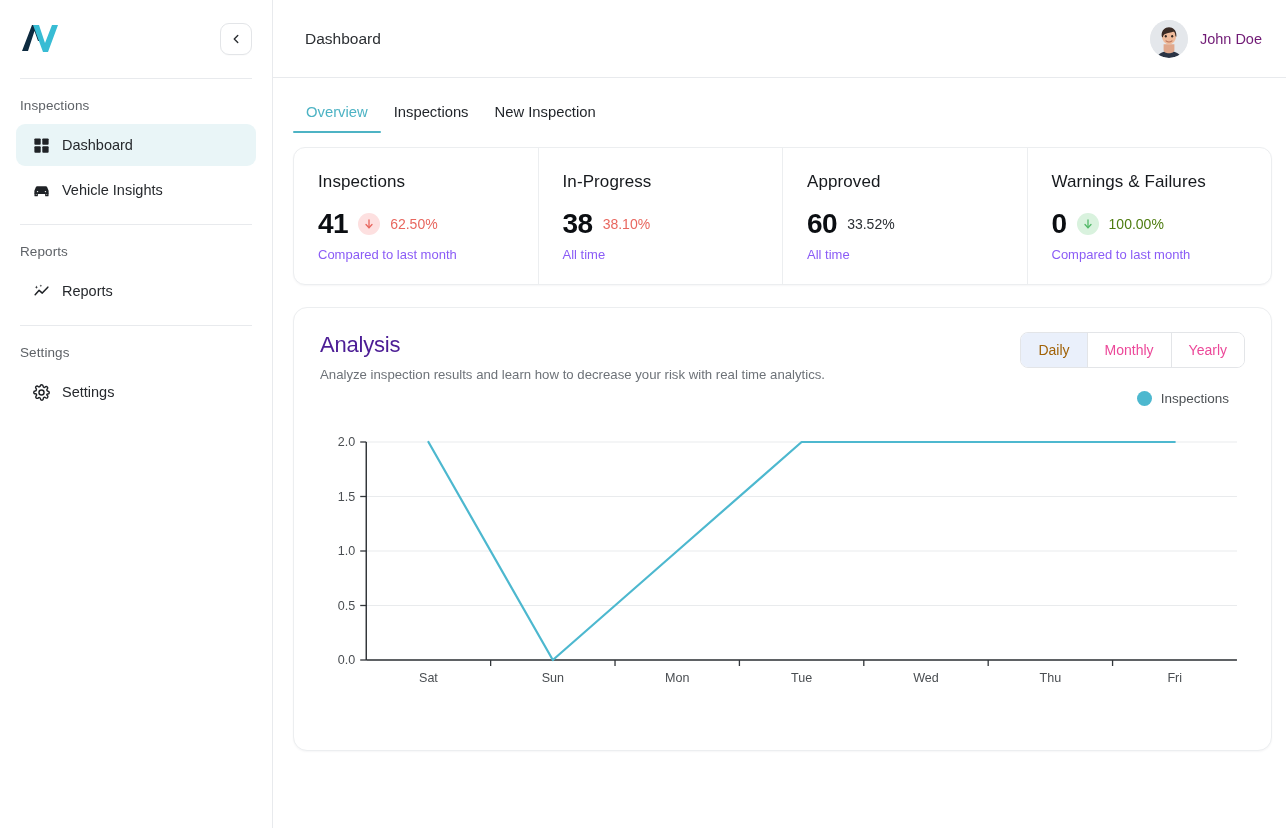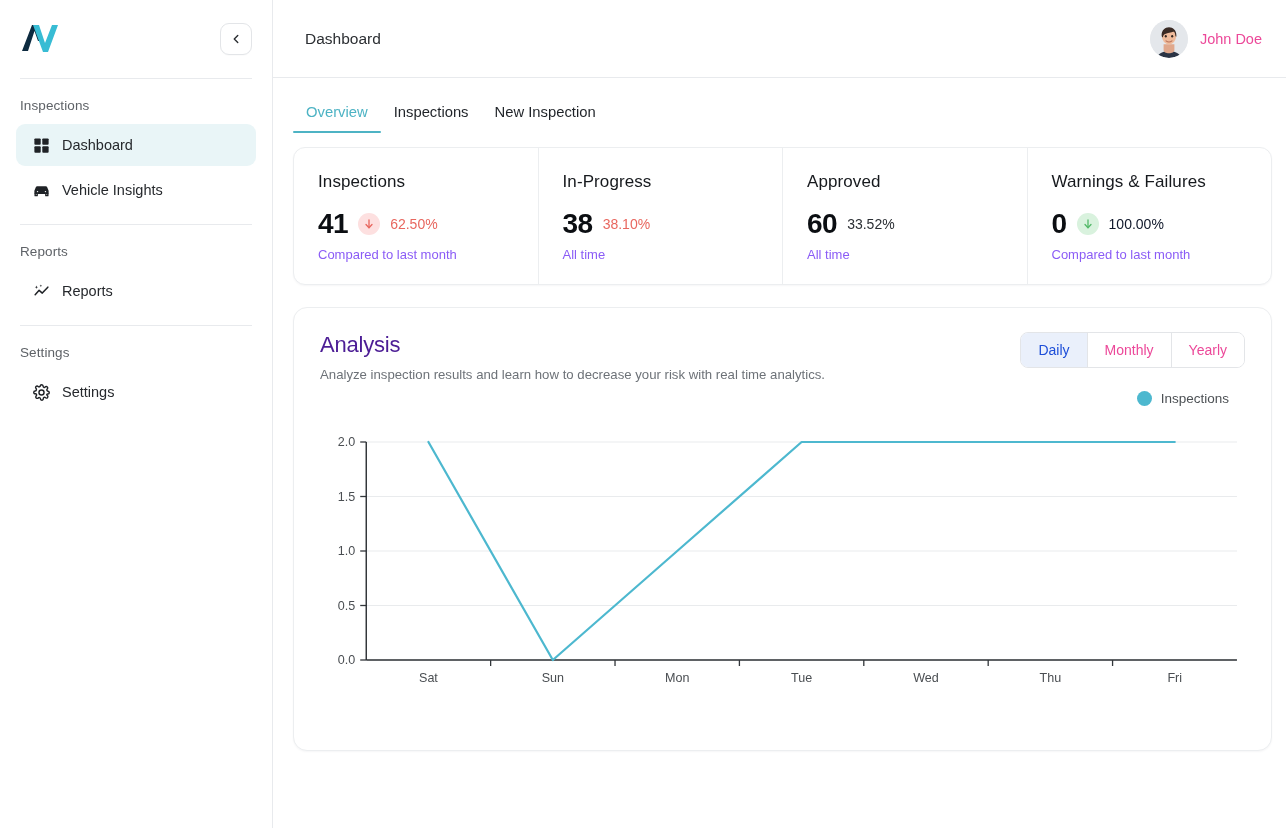--- a/index.html
+++ b/index.html
@@ -59,21 +59,21 @@
     display: flex; align-items: center; justify-content: space-between;
     padding: 0 24px 0 32px;
   }
   .page-title { font-size: 15.5px; color: #2c2f33; }
   .user { display: flex; align-items: center; gap: 12px; }
   .avatar {
     width: 38px; height: 38px; border-radius: 50%;
     overflow: hidden; background: #e7e9ec; display:block;
   }
   .avatar svg { width: 38px; height: 38px; display:block; }
-  .user-name { font-size: 14.5px; color: #ec4899; }
+  .user-name { font-size: 14.5px; color: #701a75; }
 
   .content { flex: 1 1 auto; padding: 0 14px 0 20px; overflow: hidden; }
 
   
   .tabs { display: flex; gap: 0; padding: 26px 0 0 0; margin-left: 0; }
   .tab {
     font-size: 14.8px; color: #1f2328; cursor: pointer;
     padding: 0 13px 13px 13px; position: relative; white-space: nowrap;
   }
   .tab.active { color: #4db3c4; }
@@ -100,21 +100,21 @@
   .stat-value { font-size: 28px; font-weight: 600; color: #0b0e12; line-height: 1; letter-spacing: -.5px;}
   .pct-badge {
     width: 22px; height: 22px; border-radius: 50%;
     display: flex; align-items: center; justify-content: center; flex: 0 0 22px;
   }
   .pct-badge.down-red { background: #fde0e0; }
   .pct-badge.down-green { background: #d9f2de; }
   .pct-badge svg { width: 12px; height: 12px; }
   .pct-text { font-size: 14px; }
   .pct-text.red { color: #e8675f; }
-  .pct-text.green { color: #0f172a; }
+  .pct-text.green { color: #4d7c0f; }
   .pct-text.grey { color: #2b2f34; }
   .stat-note { font-size: 13px; color: #8b5cf6; }
 
   
   .analysis-card {
     margin: 22px 0 0 0;
     border: 1px solid #eceef0; border-radius: 14px;
     background: #fff; padding: 24px 26px 26px 26px;
     box-shadow: 0 1px 2px rgba(16,24,40,0.04);
     height: 444px;
@@ -125,21 +125,21 @@
   .an-right { display: flex; flex-direction: column; align-items: flex-end; }
   .seg {
     display: flex; border: 1px solid #e3e5e8; border-radius: 8px; overflow: hidden;
     background: #fff;
   }
   .seg-btn {
     font-size: 14px; color: #ec4899; padding: 9px 17px; cursor: pointer;
     border-right: 1px solid #e3e5e8; background: #fff; white-space: nowrap;
   }
   .seg-btn:last-child { border-right: none; }
-  .seg-btn.active { background: #eaf0fb; color: #1d4ed8; }
+  .seg-btn.active { background: #eaf0fb; color: #a16207; }
   .legend { display: flex; align-items: center; gap: 9px; margin-top: 23px; margin-right: 16px;}
   .legend-dot { width: 15px; height: 15px; border-radius: 50%; background: #4db8cf; display:block;}
   .legend-label { font-size: 13.5px; color: #4d5155; }
 
   .chart-wrap { margin-top: 24px; width: 100%; height: 268px; }
   .chart-wrap svg { display: block; width: 100%; height: 268px; }
 </style>
 </head>
 <body>
 

